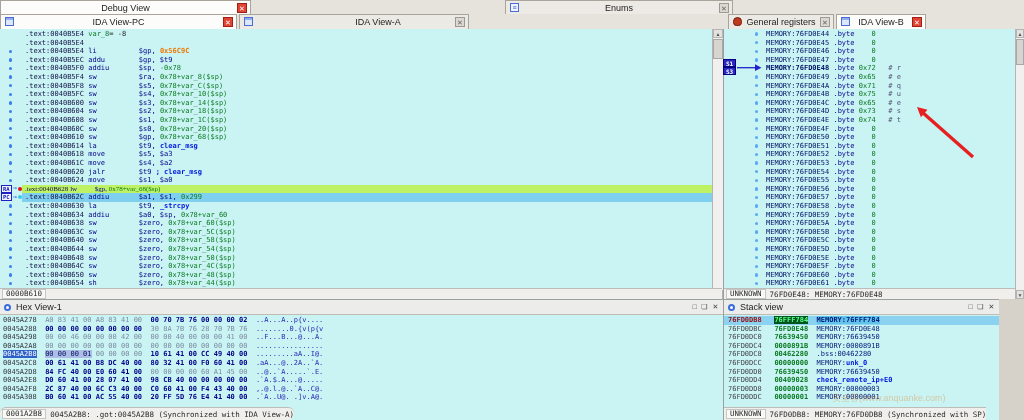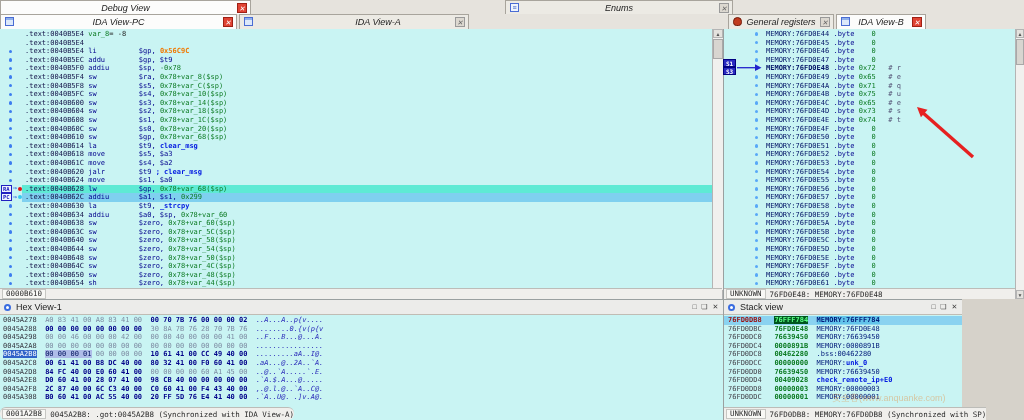--- a/index.html
+++ b/index.html
@@ -1,19 +1,19 @@
 <!DOCTYPE html>
 <html><head>
 <meta charset="utf-8">
 <style>
   html,body{margin:0;padding:0;background:#d6d2ca;}
   #app{position:relative;width:1024px;height:420px;overflow:hidden;background:#d6d2ca;
        font-family:"Liberation Sans",sans-serif;}
   
-  .tabbar{position:absolute;left:0;width:1024px;background:#e6e3dd;border-bottom:1px solid #b0aca4;font-style:italic;}
+  .tabbar{position:absolute;left:0;width:1024px;background:#e6e3dd;border-bottom:1px solid #b0aca4;}
   #tabs-top{top:0;height:14px;}
   #tabs-doc{top:14px;height:15px;}
   .tab{position:absolute;top:0;height:100%;box-sizing:border-box;background:#eceae4;
        border:1px solid #a8a49c;border-bottom:none;display:flex;align-items:center;justify-content:center;
        font-size:9px;color:#222;}
   .tab.active{background:#fcfcfb;}
   .tab .tlabel{pointer-events:none;}
   .ticon{position:absolute;left:4px;top:2px;width:9px;height:9px;box-sizing:border-box;font-size:7px;
          line-height:8px;text-align:center;}
   .view-icon{border:1px solid #4a6cd4;background:#dce8fa;box-shadow:inset 0 2px 0 #8fb0ea;}
@@ -21,27 +21,27 @@
   .bug-icon{background:#c03a1e;border:1px solid #701c0c;border-radius:50% 50% 40% 40%;}
   .cx{position:absolute;right:3px;top:2px;width:10px;height:10px;box-sizing:border-box;font-size:7px;
       line-height:9px;text-align:center;border:1px solid #999;}
   .cx.red{background:#e04434;color:#fff;border-color:#a02014;}
   .cx.gray{background:#dcd8d0;color:#666;}
   
   .pane{position:absolute;box-sizing:border-box;background:#c9f4f3;}
   #pane-disasm{left:0;top:29px;width:723px;height:270px;}
   #pane-memory{left:723px;top:29px;width:301px;height:270px;border-left:1px solid #9aa0a0;}
   #pane-hex{left:0;top:299px;width:723px;height:121px;border-top:1px solid #9aa0a0;}
-  #pane-stack{left:723px;top:299px;width:239px;height:121px;border-top:1px solid #9aa0a0;border-left:1px solid #9aa0a0;}
+  #pane-stack{left:723px;top:299px;width:276px;height:121px;border-top:1px solid #9aa0a0;border-left:1px solid #9aa0a0;}
   .code{font-family:"DejaVu Sans Mono",monospace;font-size:7px;line-height:8.6px;white-space:pre;}
   
   .lines{position:absolute;left:0;top:1px;right:11px;bottom:11px;overflow:hidden;}
   .dline{position:absolute;left:0;right:0;height:8.6px;padding-left:25px;}
   .dline.hl{left:22px;padding-left:3px;}
-  .dline.ra{background:#5eead4;}
+  .dline.ra{background:#bef264;font-family:Liberation Serif, serif;}
   .dline.pc{background:#7fd0ef;}
   .mline{position:absolute;left:0;right:0;height:8.6px;padding-left:42px;}
   .mline.cur{}
   .dot{position:absolute;width:3.4px;height:3.4px;border-radius:50%;background:#3d7df0;}
   .mdot{background:#58a8f8;}
   
   .a{color:#121248;} .n{color:#00008c;} .g{color:#0b7a22;} .k{color:#222;}
   .b{color:#0018e0;font-weight:bold;} .o{color:#f07800;font-weight:bold;}
   .ma{color:#001266;} .ma.cur{font-weight:bold;} .c{color:#555577;}
   
@@ -64,21 +64,21 @@
   .scell{border:1px solid #c6c6c2;background:#f8f8f5;padding:0 3px;margin:0 4px 0 2px;line-height:8px;}
   
   .tbar{position:absolute;left:0;top:0;right:0;height:14px;background:#ececea;border-bottom:1px solid #c0bcb4;
         display:flex;align-items:center;font-size:9px;color:#222;}
   .tbicon{width:7px;height:7px;border:2px solid #3a6ce0;border-radius:50%;margin:0 5px 0 4px;box-sizing:border-box;background:#fff;}
   .wctl{position:absolute;top:2px;width:9px;height:9px;font-size:7px;line-height:9px;text-align:center;color:#444;}
   
   .hrows{position:absolute;left:0;top:16px;right:0;bottom:13px;}
   .hexrow,.strow{height:8.6px;line-height:8.6px;white-space:pre;font-family:"DejaVu Sans Mono",monospace;font-size:7px;padding-left:3px;}
   .haddr{color:#35353f;} .haddr.hsa{background:#2f62c8;color:#fff;}
-  .hm{color:#7d8ba2;} .hb{color:#000089;font-weight:bold;} .hascii{color:#2828b8;font-style:italic;}
+  .hm{color:#7d8ba2;} .hb{color:#000089;font-weight:bold;} .hascii{color:#2828b8;}
   .hselb{background:#aebce8;color:#00125e;}
   .strow{padding-left:4px;}
   .strow.sel{background:#8ad2f0;}
   .sa{color:#45454d;} .sa.cur{color:#991111;font-weight:bold;}
   .sv{color:#0b7a22;font-weight:bold;} .sv.chg{background:#00551e;color:#58ff84;}
   .mn{color:#001a7a;} .bn{color:#0018e0;font-weight:bold;} .mn.seld{background:#62c4ea;font-weight:bold;}
   
   #overlay{position:absolute;left:0;top:0;pointer-events:none;z-index:50;}
   #regtag{position:absolute;left:723px;top:59px;z-index:40;}
   #regtag div{width:13px;height:8px;background:#2a2ac0;border:1px solid #000080;color:#fff;font-size:6px;

